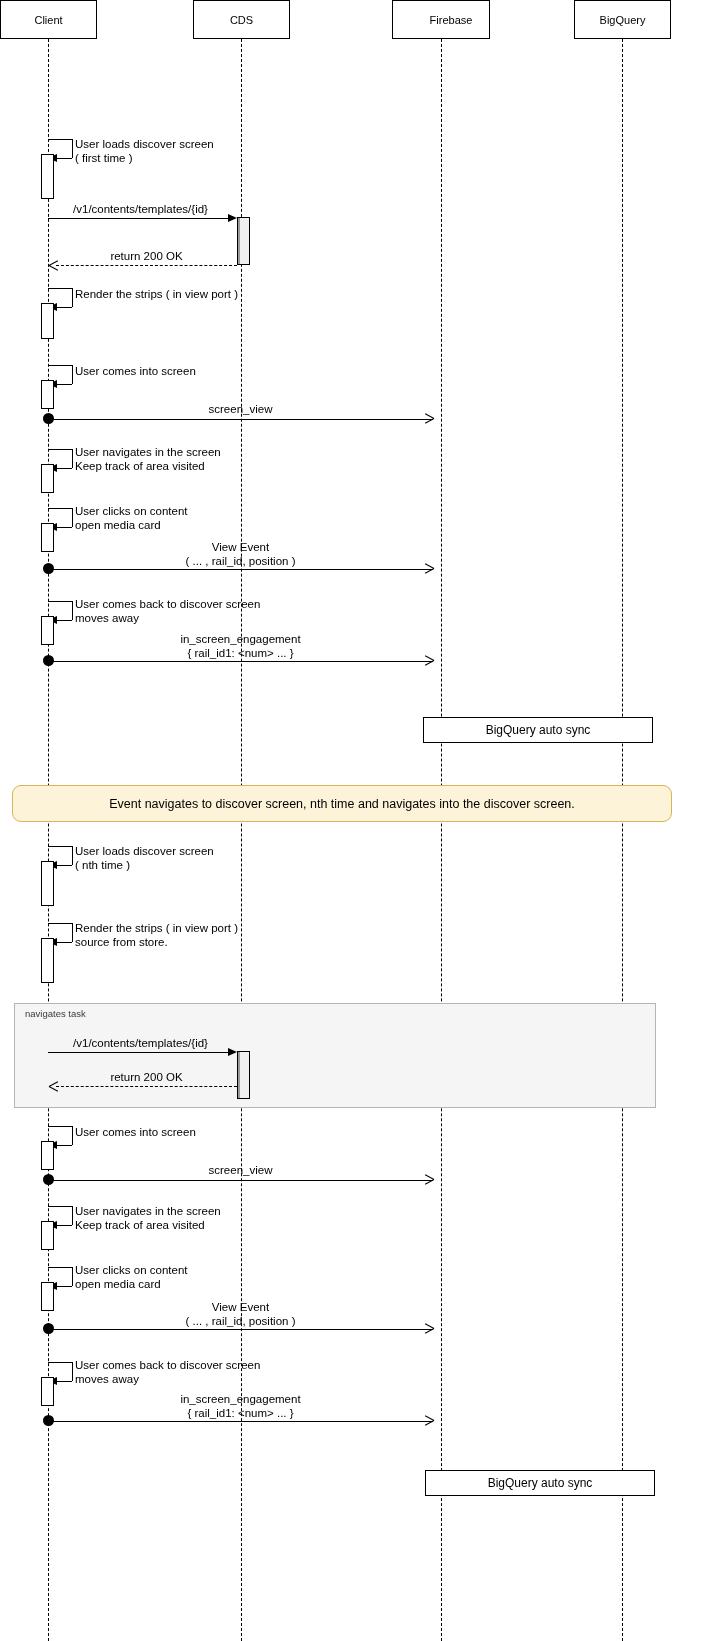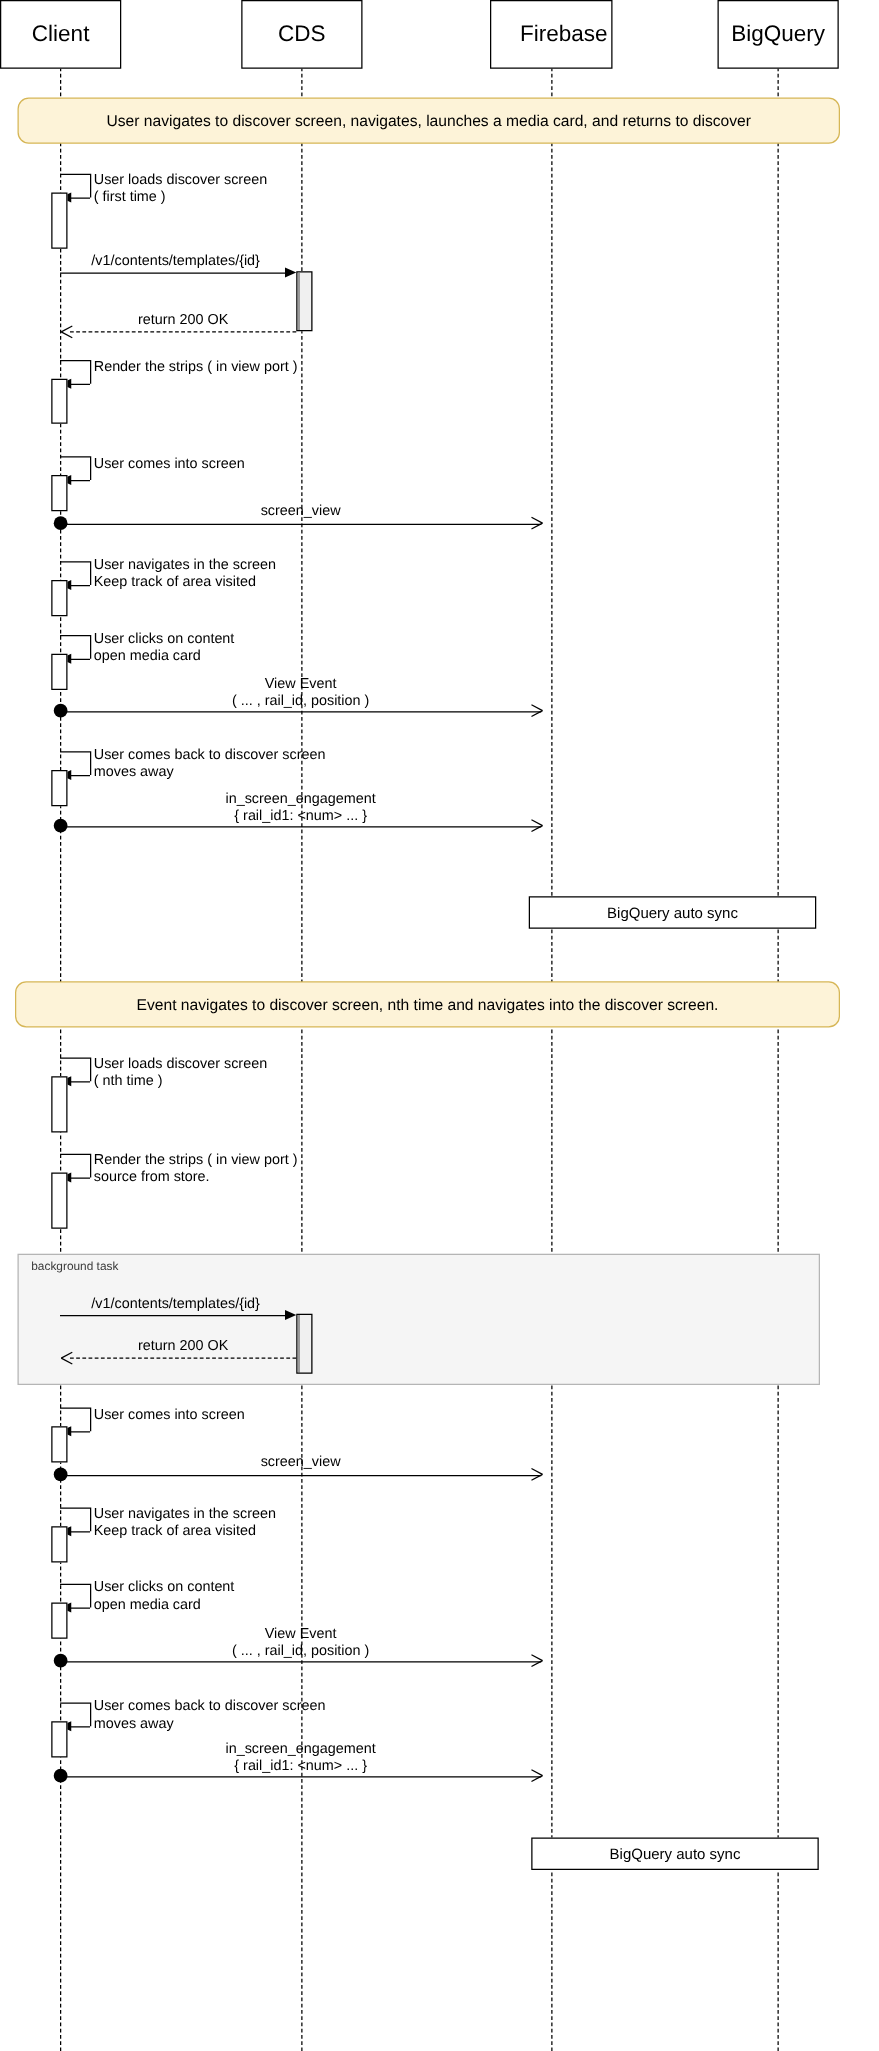--- a/index.html
+++ b/index.html
@@ -2,24 +2,24 @@
 <html><head>
 <meta charset="utf-8">
 <style>
   html,body{margin:0;padding:0;background:#ffffff;}
   body{width:703px;height:1641px;position:relative;
        font-family:"Liberation Sans","DejaVu Sans",sans-serif;
        color:#000;overflow:hidden;}
   #stage{position:absolute;left:0;top:0;width:703px;height:1641px;}
 
   
-  .actor-box{position:absolute;box-sizing:border-box;height:55px;
+  .actor-box{position:absolute;box-sizing:border-box;height:39px;
              border:1px solid #000;background:#fff;
              display:flex;align-items:center;justify-content:center;
-             font-size:18px;color:#000;}
+             font-size:11px;color:#000;}
 
   
   .lifeline{position:absolute;width:0;border-left:1px dashed #000;}
 
   
   .banner{position:absolute;box-sizing:border-box;
           background:#fdf3d8;border:1px solid #d6b656;border-radius:9px;
           display:flex;align-items:center;justify-content:center;
           font-size:12.5px;color:#000;text-align:center;}
 
@@ -82,23 +82,20 @@
   <div class="actor-box" style="left:193px; top:0px; width:97px;">
     <span>CDS</span>
   </div>
   <div class="actor-box" style="left:392px; top:0px; width:98px;padding-left:20px;">
     <span>Firebase</span>
   </div>
   <div class="actor-box" style="left:574px; top:0px; width:97px;">
     <span>BigQuery</span>
   </div>
 
-  <div class="banner" style="left:14px; top:78px; width:658px; height:37px;">
-    <span>User navigates to discover screen, navigates, launches a media card, and returns to discover</span>
-  </div>
 
   <div class="self-top" style="left:48px; top:139px; width:24px;"></div>
   <div class="self-right" style="left:72px; top:139px; height:19px;"></div>
   <div class="msg-line" style="left:56px; top:158px; width:16px;"></div>
   <div class="arrow-solid left" style="left:48px; top:153.5px;"></div>
   <div class="msg-label" style="left:75px; top:138px;"><span>User loads discover screen
 ( first time )</span></div>
   <div class="activation" style="left:41px; top:154px; height:45px;"></div>
 
   <div class="msg-line" style="left:48px; top:218px; width:185px;"></div>
@@ -183,21 +180,21 @@
 
   <div class="self-top" style="left:48px; top:923px; width:24px;"></div>
   <div class="self-right" style="left:72px; top:923px; height:19px;"></div>
   <div class="msg-line" style="left:56px; top:942px; width:16px;"></div>
   <div class="arrow-solid left" style="left:48px; top:937.5px;"></div>
   <div class="msg-label" style="left:75px; top:922px;"><span>Render the strips ( in view port )
 source from store.</span></div>
   <div class="activation" style="left:41px; top:938px; height:45px;"></div>
 
   <div class="fragment" style="left:14px; top:1003px; width:642px; height:105px;"></div>
-  <div class="fragment-label" style="left:25px; top:1008px;"><span>background task</span></div>
+  <div class="fragment-label" style="left:25px; top:1008px;"><span>navigates task</span></div>
 
   <div class="msg-line" style="left:48px; top:1052px; width:185px;"></div>
   <div class="arrow-solid" style="left:228px; top:1047.5px;"></div>
   <div class="msg-label center" style="left:48px; top:1037px; width:185px;"><span>/v1/contents/templates/{id}</span></div>
   <div class="activation shaded" style="left:237px; top:1051px; height:48px;"></div>
 
   <div class="msg-line dashed" style="left:56px; top:1086px; width:181px;"></div>
   <div class="arrow-open" style="left:50px; top:1081.5px; transform:scaleX(-1);"></div>
   <div class="msg-label center" style="left:56px; top:1071px; width:181px;"><span>return 200 OK</span></div>
 

